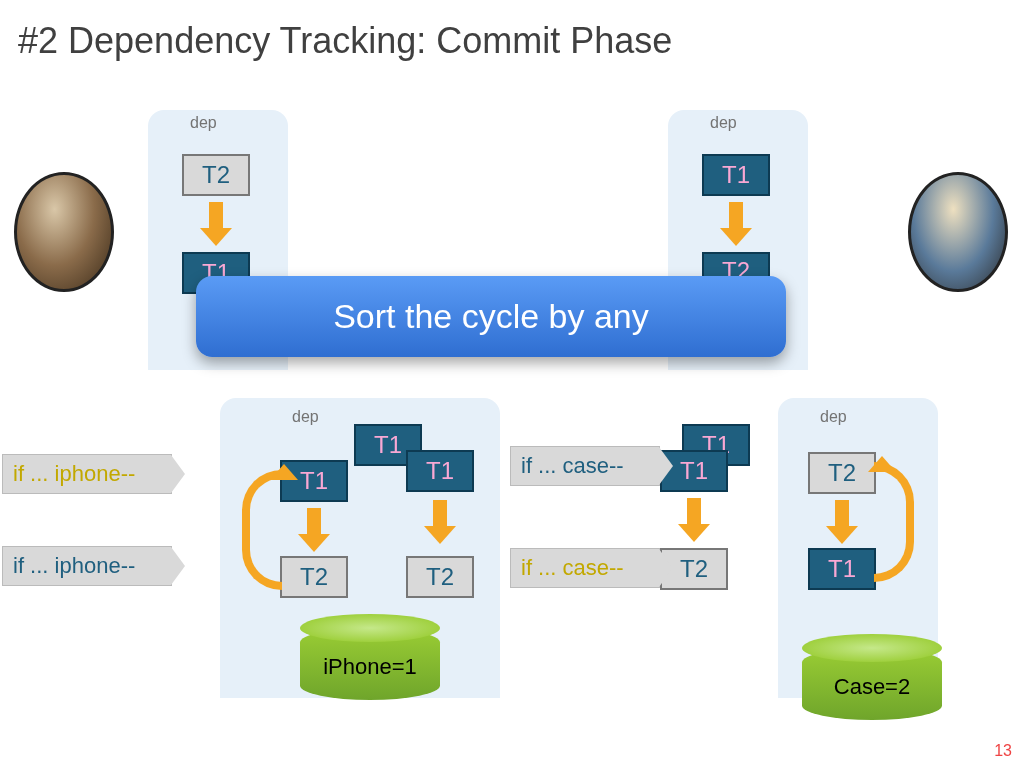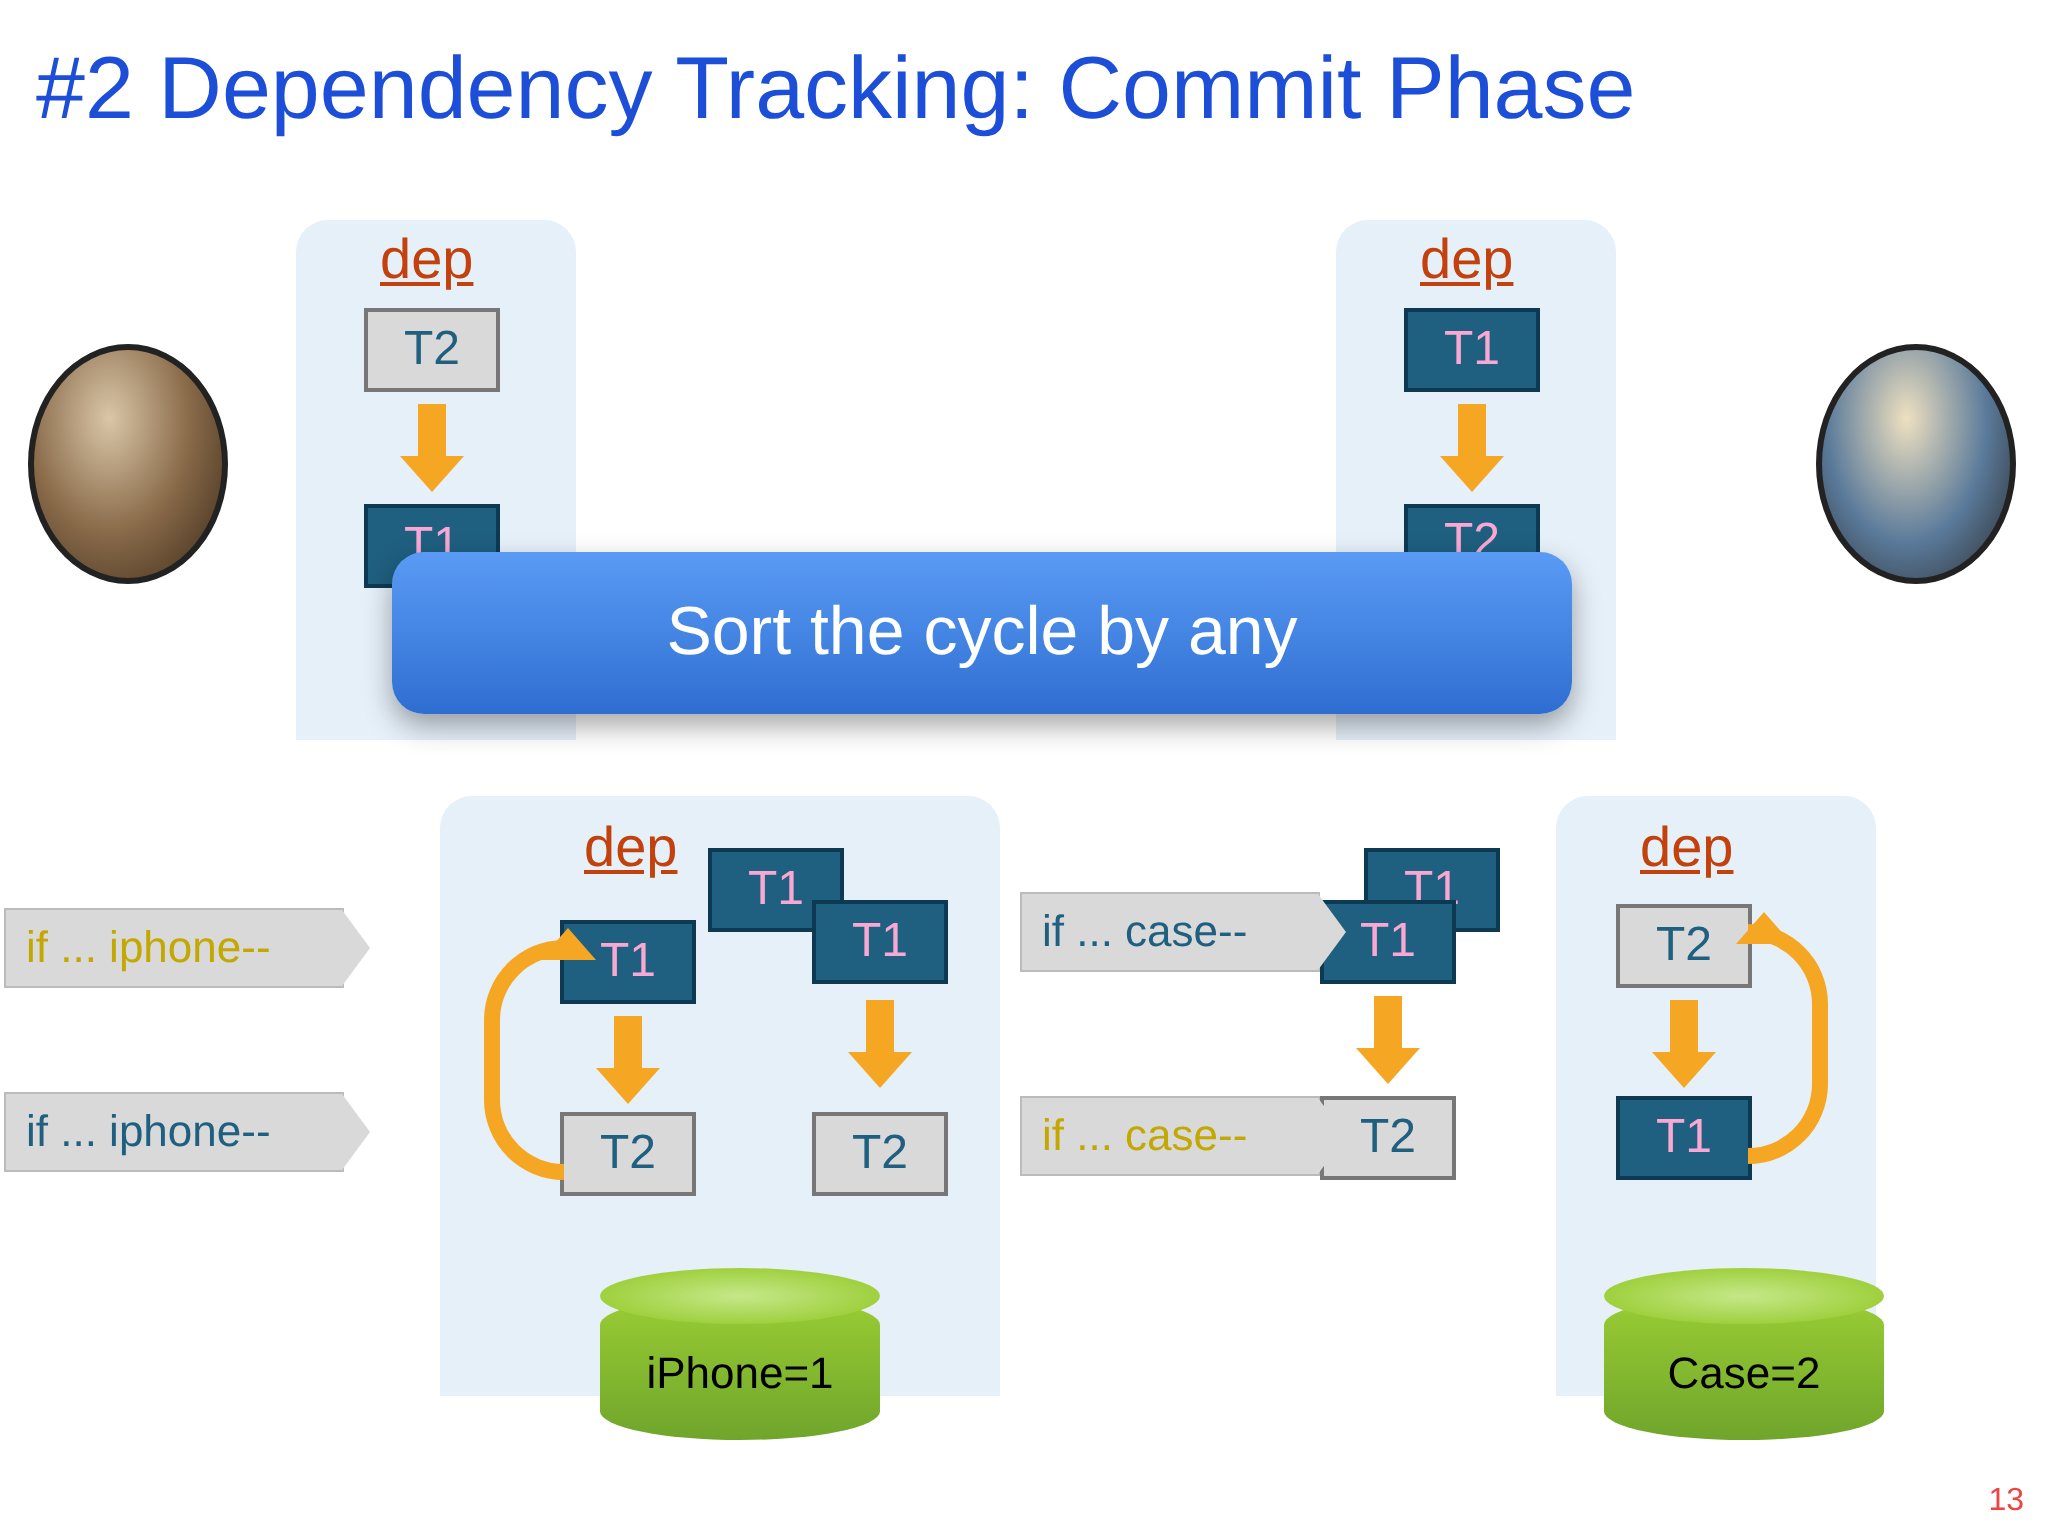--- a/index.html
+++ b/index.html
@@ -8,46 +8,45 @@
     height: 768px;
     background: #fff;
     font-family: Arial, Helvetica, sans-serif;
     position: relative;
     overflow: hidden;
   }
   .title {
     position: absolute;
     top: 20px;
     left: 18px;
-    font-size: 44px;
-    color: #1d4ed8;
+    font-size: 36px;
+    color: #404040;
     font-weight: 400;
   }
   .portrait {
     position: absolute;
     width: 100px;
     height: 120px;
     border-radius: 50%;
     border: 3px solid #222;
     background: radial-gradient(ellipse at 40% 30%, #d9c7a8 0%, #8a6b4a 50%, #3a2a18 100%);
   }
   .portrait.left { top: 172px; left: 14px; }
   .portrait.right { top: 172px; left: 908px; background: radial-gradient(ellipse at 45% 30%, #eee0c0 0%, #5a7a9a 55%, #2a2a2a 100%); }
   .ribbon {
     position: absolute;
     background: #e6f0f9;
     border-top-left-radius: 16px;
     border-top-right-radius: 16px;
   }
   .ribbon-label {
     position: absolute;
-    font-size: 28px;
-    color: #c2410c;
+    font-size: 16px;
+    color: #737373;
     text-align: center;
-    text-decoration: underline;
   }
   .tbox {
     position: absolute;
     width: 68px;
     height: 42px;
     display: flex;
     align-items: center;
     justify-content: center;
     font-size: 24px;
     border: 2px solid #0369a1;
@@ -210,20 +209,20 @@
 <div class="tbox blue" style="left:808px; top:548px;">T1</div>
 <div class="cycle-arrow" style="left:874px; top:462px;">
     <div class="head"></div>
   </div>
 
 <div class="code-tag hilite" style="left:2px; top:454px; width:170px;">if ... iphone--</div>
 <div class="code-tag" style="left:2px; top:546px; width:170px;">if ... iphone--</div>
 <div class="code-tag" style="left:510px; top:446px; width:150px;">if ... case--</div>
 <div class="code-tag hilite" style="left:510px; top:548px; width:150px;">if ... case--</div>
 
-<div class="cylinder" style="left:300px; top:648px;">
+<div class="cylinder" style="left:300px; top:628px;">
   <div class="label">iPhone=1</div>
 </div>
 <div class="cylinder" style="left:802px; top:648px;">
   <div class="label">Case=2</div>
 </div>
 
 <div class="slide-num">13</div>
 
 </body></html>

